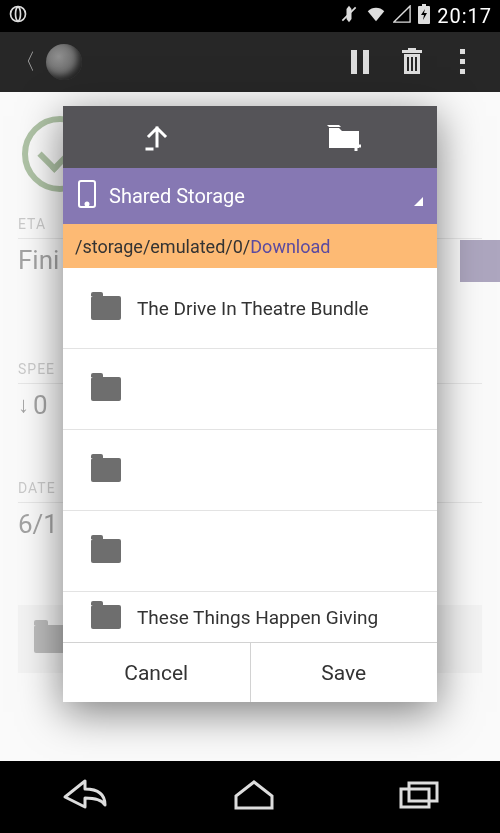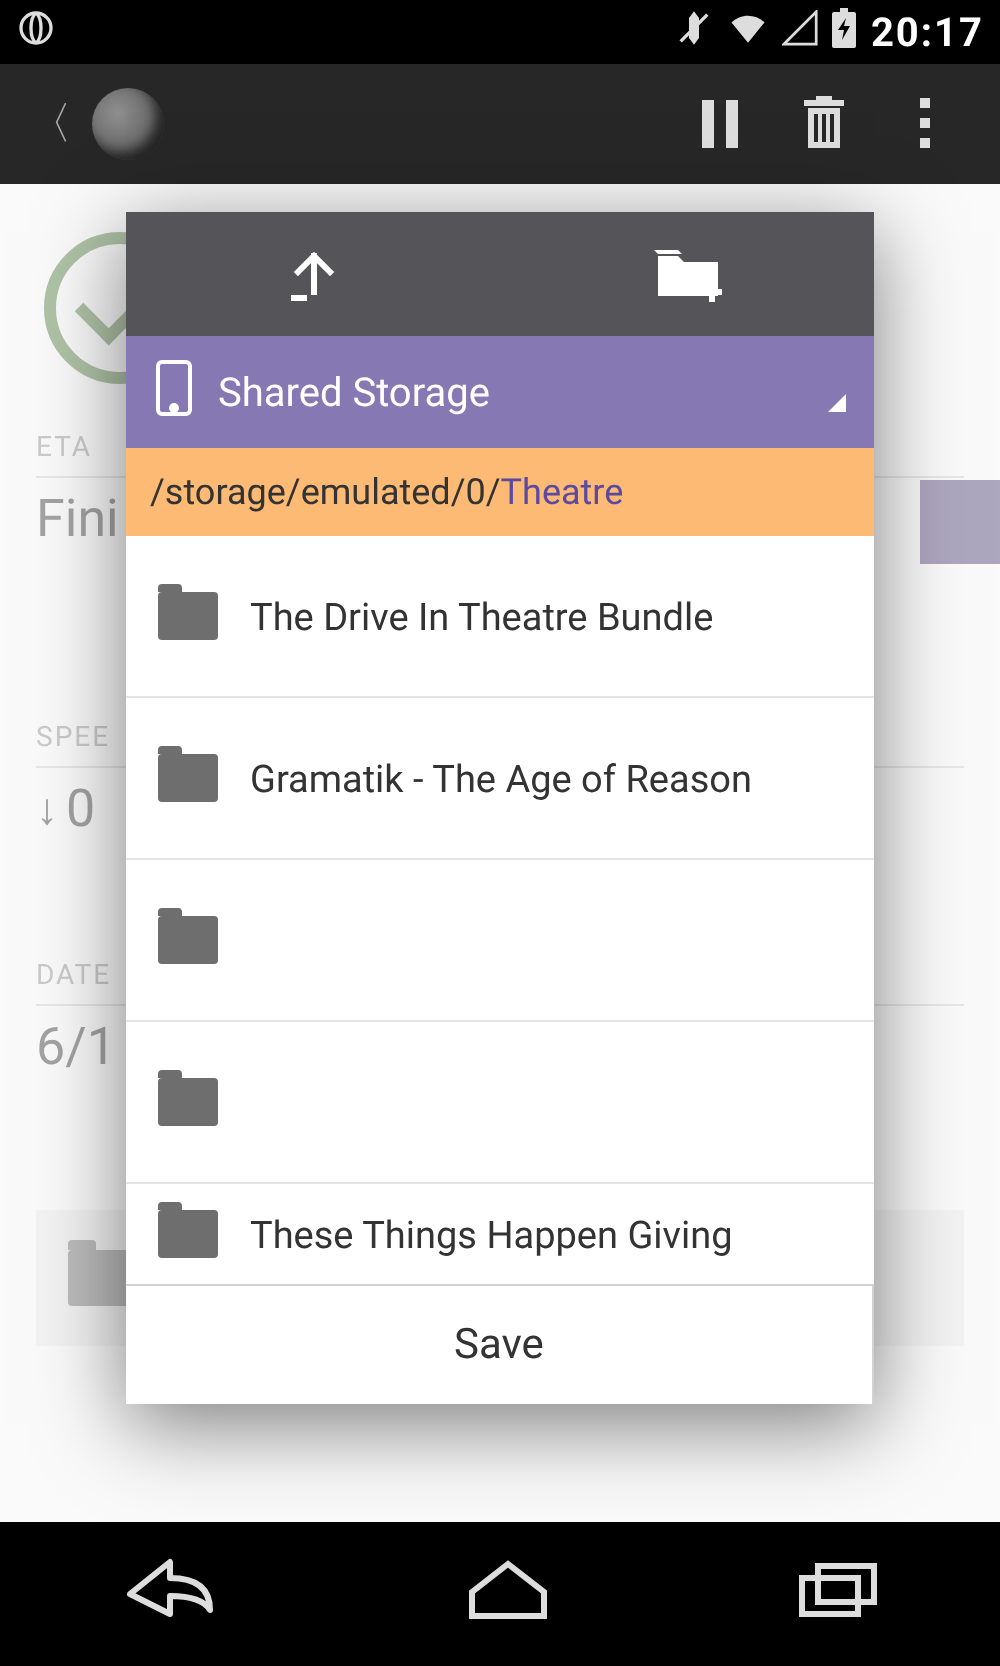--- a/index.html
+++ b/index.html
@@ -4,21 +4,21 @@
 <style>
 *{box-sizing:border-box;margin:0;padding:0;font-family:Roboto,Arial,sans-serif;-webkit-font-smoothing:antialiased}
 html,body{width:500px;height:833px;overflow:hidden;background:#000}
 .screen{position:relative;width:500px;height:833px;background:#e8e8e8}
 
 
 .statusbar{height:32px;background:#000;color:#fff;display:flex;align-items:center;padding:0 8px;font-size:18px}
 .statusbar .left{display:flex;align-items:center;gap:6px}
 .statusbar .spacer{flex:1}
 .statusbar .right{display:flex;align-items:center;gap:6px}
-.statusbar .time{font-weight:700;letter-spacing:1px;font-size:20px}
+.statusbar .time{font-weight:400;letter-spacing:1px;font-size:20px}
 
 
 .actionbar{height:60px;background:#272727;display:flex;align-items:center;padding:0 14px;gap:8px}
 .actionbar .back-caret{color:#a6a6a6;font-size:22px;margin-right:2px}
 .actionbar .logo{width:36px;height:36px;border-radius:50%;background:radial-gradient(circle at 35% 35%,#8f8f8f,#4a4a4a);box-shadow:inset -4px -4px 6px rgba(0,0,0,.6)}
 .actionbar .grow{flex:1}
 .ab-icon{width:44px;height:44px;display:flex;align-items:center;justify-content:center;color:#d9d9d9}
 
 
 .page{position:absolute;left:0;right:0;top:92px;bottom:72px;background:#f4f4f4;padding:12px 18px;filter:none}
@@ -40,21 +40,21 @@
 
 .dialog{position:absolute;left:63px;top:106px;width:374px;background:#fff;box-shadow:0 10px 40px rgba(0,0,0,.5);display:flex;flex-direction:column;max-height:608px}
 .dlg-top{height:62px;background:#555458;display:flex}
 .dlg-top .half{flex:1;display:flex;align-items:center;justify-content:center}
 .storage-row{height:56px;background:#8678b3;color:#fff;display:flex;align-items:center;padding:0 14px;gap:12px;font-size:20px}
 .storage-row .name{flex:1}
 .storage-row .tri{width:0;height:0;border-left:9px solid transparent;border-bottom:9px solid #fff;margin-left:8px;margin-top:10px}
 .path-row{height:44px;background:#fdba74;display:flex;align-items:center;padding:0 12px;font-size:18px;color:#333}
 .path-row .hl{color:#5b4aa0}
 .list{flex:1;overflow:hidden}
-.row{height:81px;border-bottom:1px solid #e3e3e3;display:flex;align-items:center;padding:0 16px;gap:16px}
+.row{height:81px;border-bottom:1px solid #e3e3e3;display:flex;align-items:center;padding:0 28px;gap:16px}
 .row:last-child{border-bottom:none}
 .folder-ic{width:30px;height:24px;background:#6e6e6e;border-radius:2px;position:relative;flex-shrink:0}
 .folder-ic:before{content:"";position:absolute;top:-4px;left:0;width:12px;height:4px;background:#6e6e6e;border-radius:2px 2px 0 0}
 .row .name{font-size:19px;color:#333}
 .buttons{height:60px;border-top:1px solid #d2d2d2;display:flex}
 .buttons .btn{flex:1;display:flex;align-items:center;justify-content:center;font-size:21px;color:#333}
 .buttons .btn:first-child{border-right:1px solid #d2d2d2}
 
 
 .navbar{position:absolute;bottom:0;left:0;right:0;height:72px;background:#000;display:flex;align-items:center;justify-content:space-around}
@@ -183,45 +183,45 @@
             <rect x="2" y="2" width="16" height="26" rx="2"></rect>
             <circle cx="10" cy="25" r="1.5" fill="#fff"></circle>
           </svg>
       </span>
       <span class="name">Shared Storage</span>
       <span class="tri"></span>
     </div>
 
     <div class="path-row">
       <span>/storage/emulated/0/</span>
-        <span class="hl">Theatre</span>
+        <span class="hl">Download</span>
     </div>
 
     <div class="list">
       <div class="row">
         <div class="folder-ic"></div>
         <div class="name">The Drive In Theatre Bundle</div>
       </div>
       <div class="row">
         <div class="folder-ic"></div>
-        <div class="name">Gramatik - The Age of Reason</div>
       </div>
       <div class="row">
         <div class="folder-ic"></div>
       </div>
       <div class="row">
         <div class="folder-ic"></div>
       </div>
       <div class="row" style="height:50px">
         <div class="folder-ic"></div>
         <div class="name">These Things Happen Giving</div>
       </div>
     </div>
 
     <div class="buttons">
+      <div class="btn">Cancel</div>
       <div class="btn">Save</div>
     </div>
   </div>
 
   <div class="navbar">
     <div class="navbtn">
       <svg width="52" height="36" viewBox="0 0 52 36" fill="none" stroke="#ddd" stroke-width="3" stroke-linejoin="round">
           <path d="M26 6C40 6 46 12 46 22c-3-5-10-7-20-7v9L6 14 26 -2z" transform="translate(0,6)"></path>
         </svg>
     </div>

